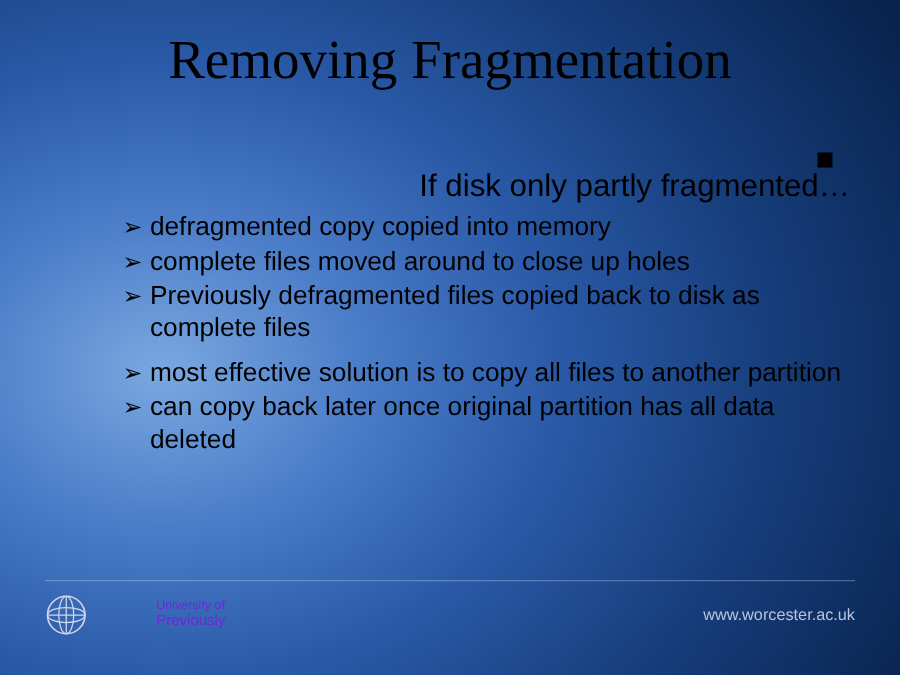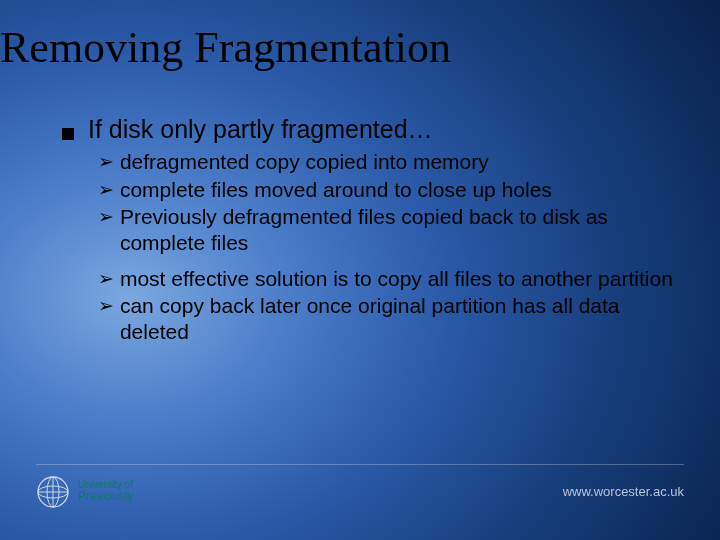--- a/index.html
+++ b/index.html
@@ -14,36 +14,38 @@
                 #0a2450 75%,
                 #04132f 100%);
     color: #000;
     position: relative;
   }
   .title {
     position: absolute;
     top: 22px;
     left: 0;
     width: 100%;
+    text-align: center;
     font-family: "Times New Roman", Times, serif;
     font-size: 44px;
     font-weight: 400;
     color: #000;
   }
   .content {
     position: absolute;
     top: 108px;
     left: 62px;
     right: 40px;
   }
   .l1 {
     display: flex;
-    align-items: center;
+    align-items: flex-end;
     margin-bottom: 4px;
     margin-top: 6px;
+    flex-direction: column;
   }
   .l1 .bullet {
     width: 12px;
     height: 12px;
     background: #000;
     margin-top: 8px;
     margin-right: 14px;
     flex: 0 0 auto;
   }
   .l1 .text {
@@ -82,23 +84,24 @@
     justify-content: space-between;
     padding-top: 6px;
   }
   .footer .brand {
     display: flex;
     align-items: center;
     gap: 8px;
   }
   .footer .brand svg { display: block; }
   .footer .uni {
-    color: #0f766e;
+    color: #6d28d9;
     font-size: 12px;
     line-height: 1.1;
+    margin-left: 47px;
   }
   .footer .uni .of { font-size: 10px; }
   .footer .url {
     color: #b8c4dc;
     font-size: 13px;
   }
 </style>
 </head>
 <body>
 

